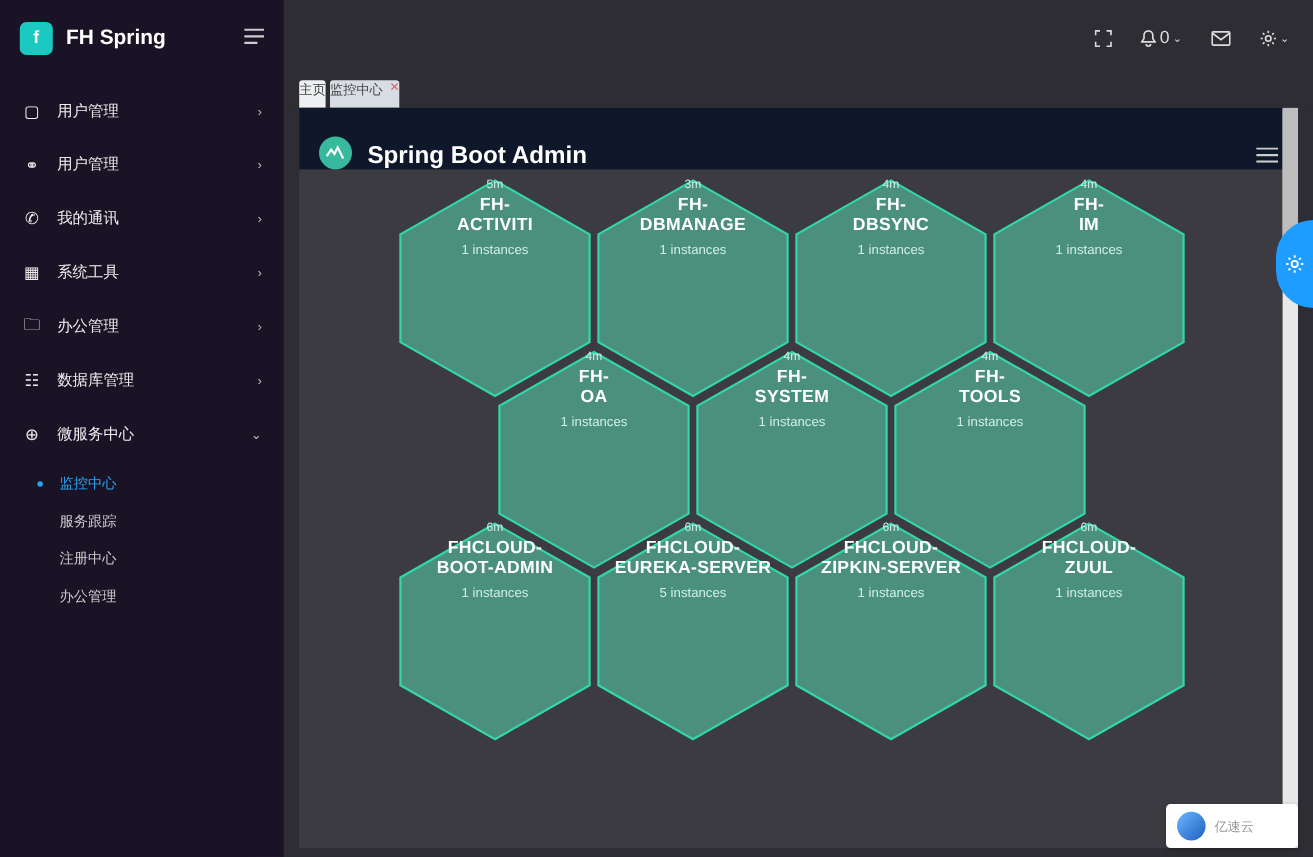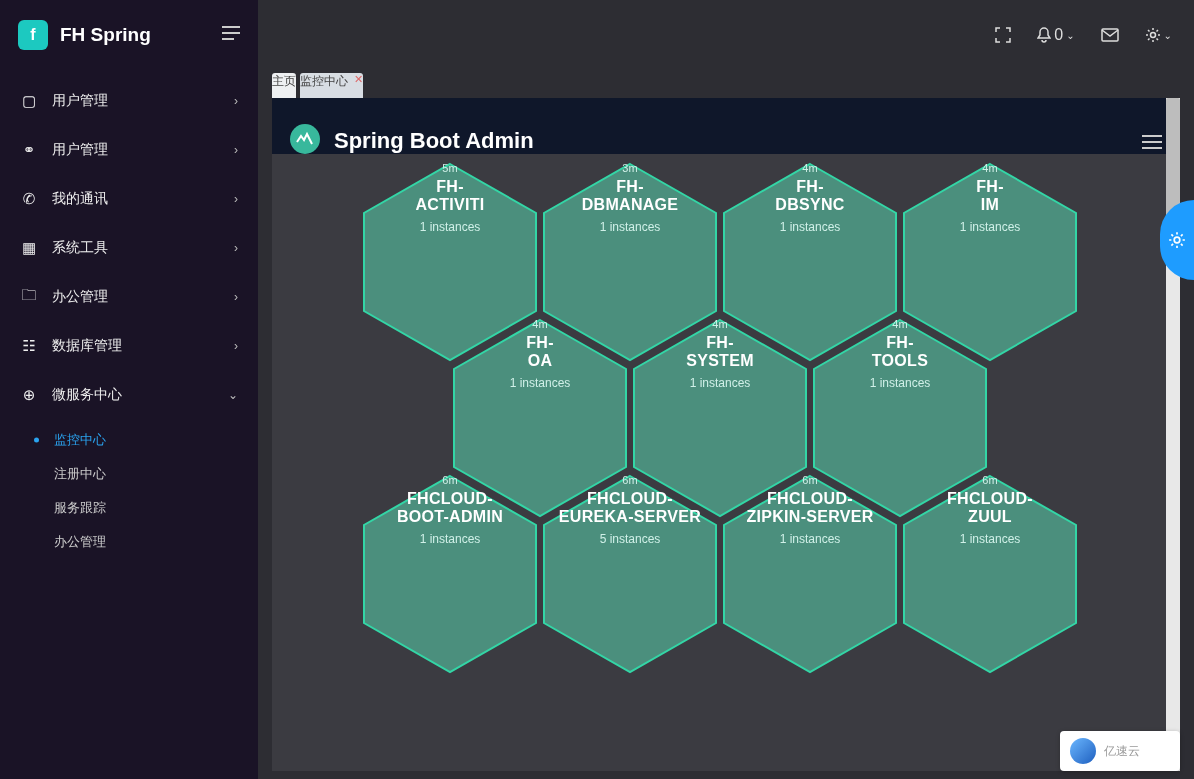--- a/index.html
+++ b/index.html
@@ -94,24 +94,24 @@
     <div class="nav-item open">
       <span class="nav-icon">⊕</span>
       <span>微服务中心</span>
       <span class="chev">⌄</span>
     </div>
     <div class="sub">
       <div class="sub-item active">
           <span>监控中心</span>
         </div>
       <div class="sub-item">
+          <span>服务跟踪</span>
+        </div>
+      <div class="sub-item">
           <span>注册中心</span>
-        </div>
-      <div class="sub-item">
-          <span>服务跟踪</span>
         </div>
       <div class="sub-item">
           <span>办公管理</span>
         </div>
     </div>
   </div>
 </div>
 
 <div class="topbar">
   <span class="icn">

